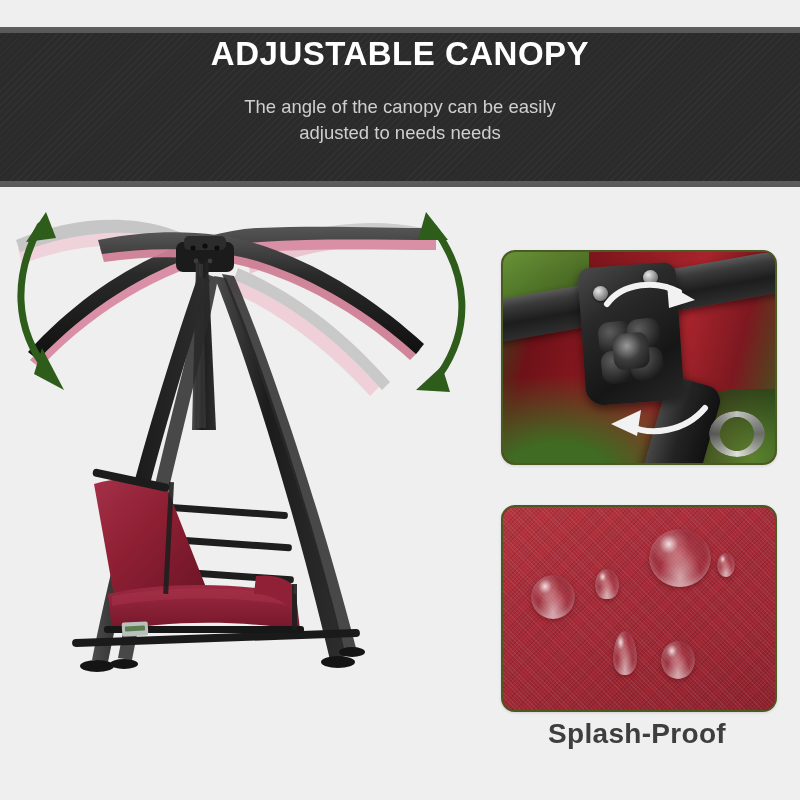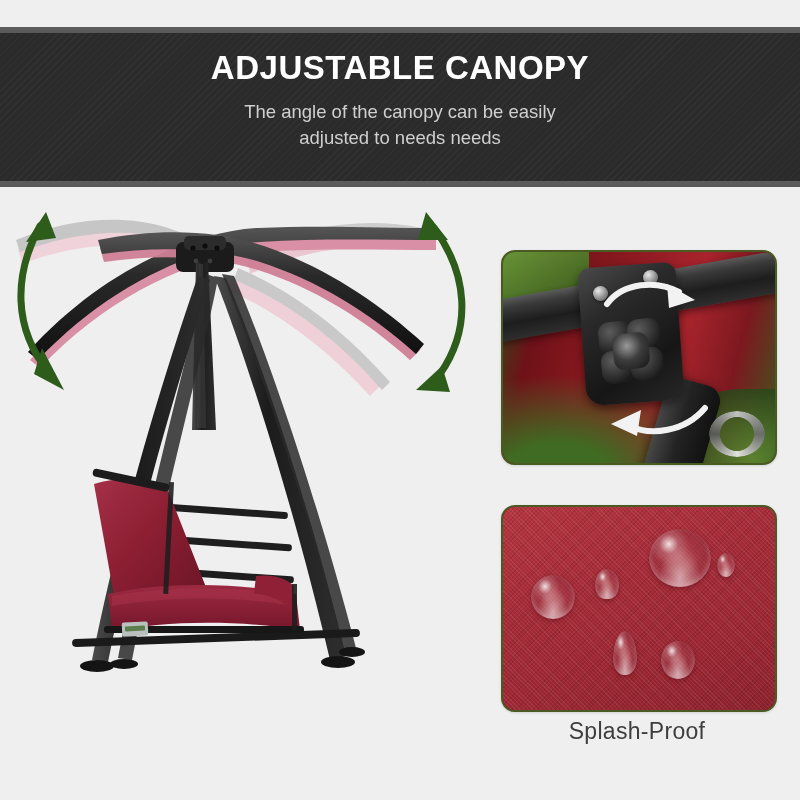--- a/index.html
+++ b/index.html
@@ -26,24 +26,24 @@
   }
   .banner .edge-top,.banner .edge-bot{
     position:absolute;left:0;width:800px;height:6px;
     background:linear-gradient(to bottom,#5d5d5d,#585858);
   }
   .banner .edge-top{top:0;}
   .banner .edge-bot{bottom:0;}
   .banner-inner{position:absolute;left:0;right:0;top:0;text-align:center;}
   .title{
     color:#ffffff;font-weight:bold;font-size:33px;letter-spacing:.5px;
-    margin-top:24px;line-height:1.05;white-space:nowrap;
+    margin-top:10px;line-height:1.05;white-space:nowrap;
   }
   .subtitle{
-    color:#cfcfcf;font-size:18.5px;line-height:1.42;margin-top:13px;
+    color:#cfcfcf;font-size:18.5px;line-height:1.42;margin-top:22px;
     font-weight:normal;
   }
 
   
   .panel{
     position:absolute;border:2px solid #4b5a22;border-radius:14px;
     overflow:hidden;background:#7a1620;
     box-shadow:0 1px 3px rgba(0,0,0,.12);
   }
   #panel-bracket{left:501px;top:250px;width:272px;height:211px;}
@@ -85,21 +85,21 @@
   .br-knob .l3{left:0;bottom:0;} .br-knob .l4{right:0;bottom:0;}
   .br-knob .hub{position:absolute;left:13px;top:13px;width:36px;height:36px;border-radius:10px;
       background:radial-gradient(circle at 40% 35%,#9a9a9a 0%,#3d3d3d 45%,#151515 100%);}
   .br-ring{position:absolute;right:10px;bottom:6px;width:56px;height:46px;border-radius:50%;
       background:conic-gradient(#cfcfcf,#6e6e6e,#efefef,#5a5a5a,#cfcfcf);
       -webkit-mask:radial-gradient(circle,transparent 46%,#000 48%);
               mask:radial-gradient(circle,transparent 46%,#000 48%);opacity:.9;}
   .arrowwhite{position:absolute;}
   .cap-splash{
     position:absolute;left:501px;top:718px;width:272px;text-align:center;
-    color:#3e3e3e;font-size:23px;letter-spacing:.3px;
+    color:#3e3e3e;font-size:28px;letter-spacing:.3px;font-weight:bold;
   }
 
   
   .fab-bg{position:absolute;inset:0;
     background:
       repeating-linear-gradient(45deg,rgba(255,255,255,.075) 0 1px,rgba(0,0,0,0) 1px 3px),
       repeating-linear-gradient(-45deg,rgba(0,0,0,.10) 0 1px,rgba(0,0,0,0) 1px 3px),
       linear-gradient(160deg,#b5353f 0%,#a82c39 35%,#9d2733 70%,#8e222e 100%);}
   .drop{position:absolute;border-radius:50% 50% 50% 50%;
     background:

